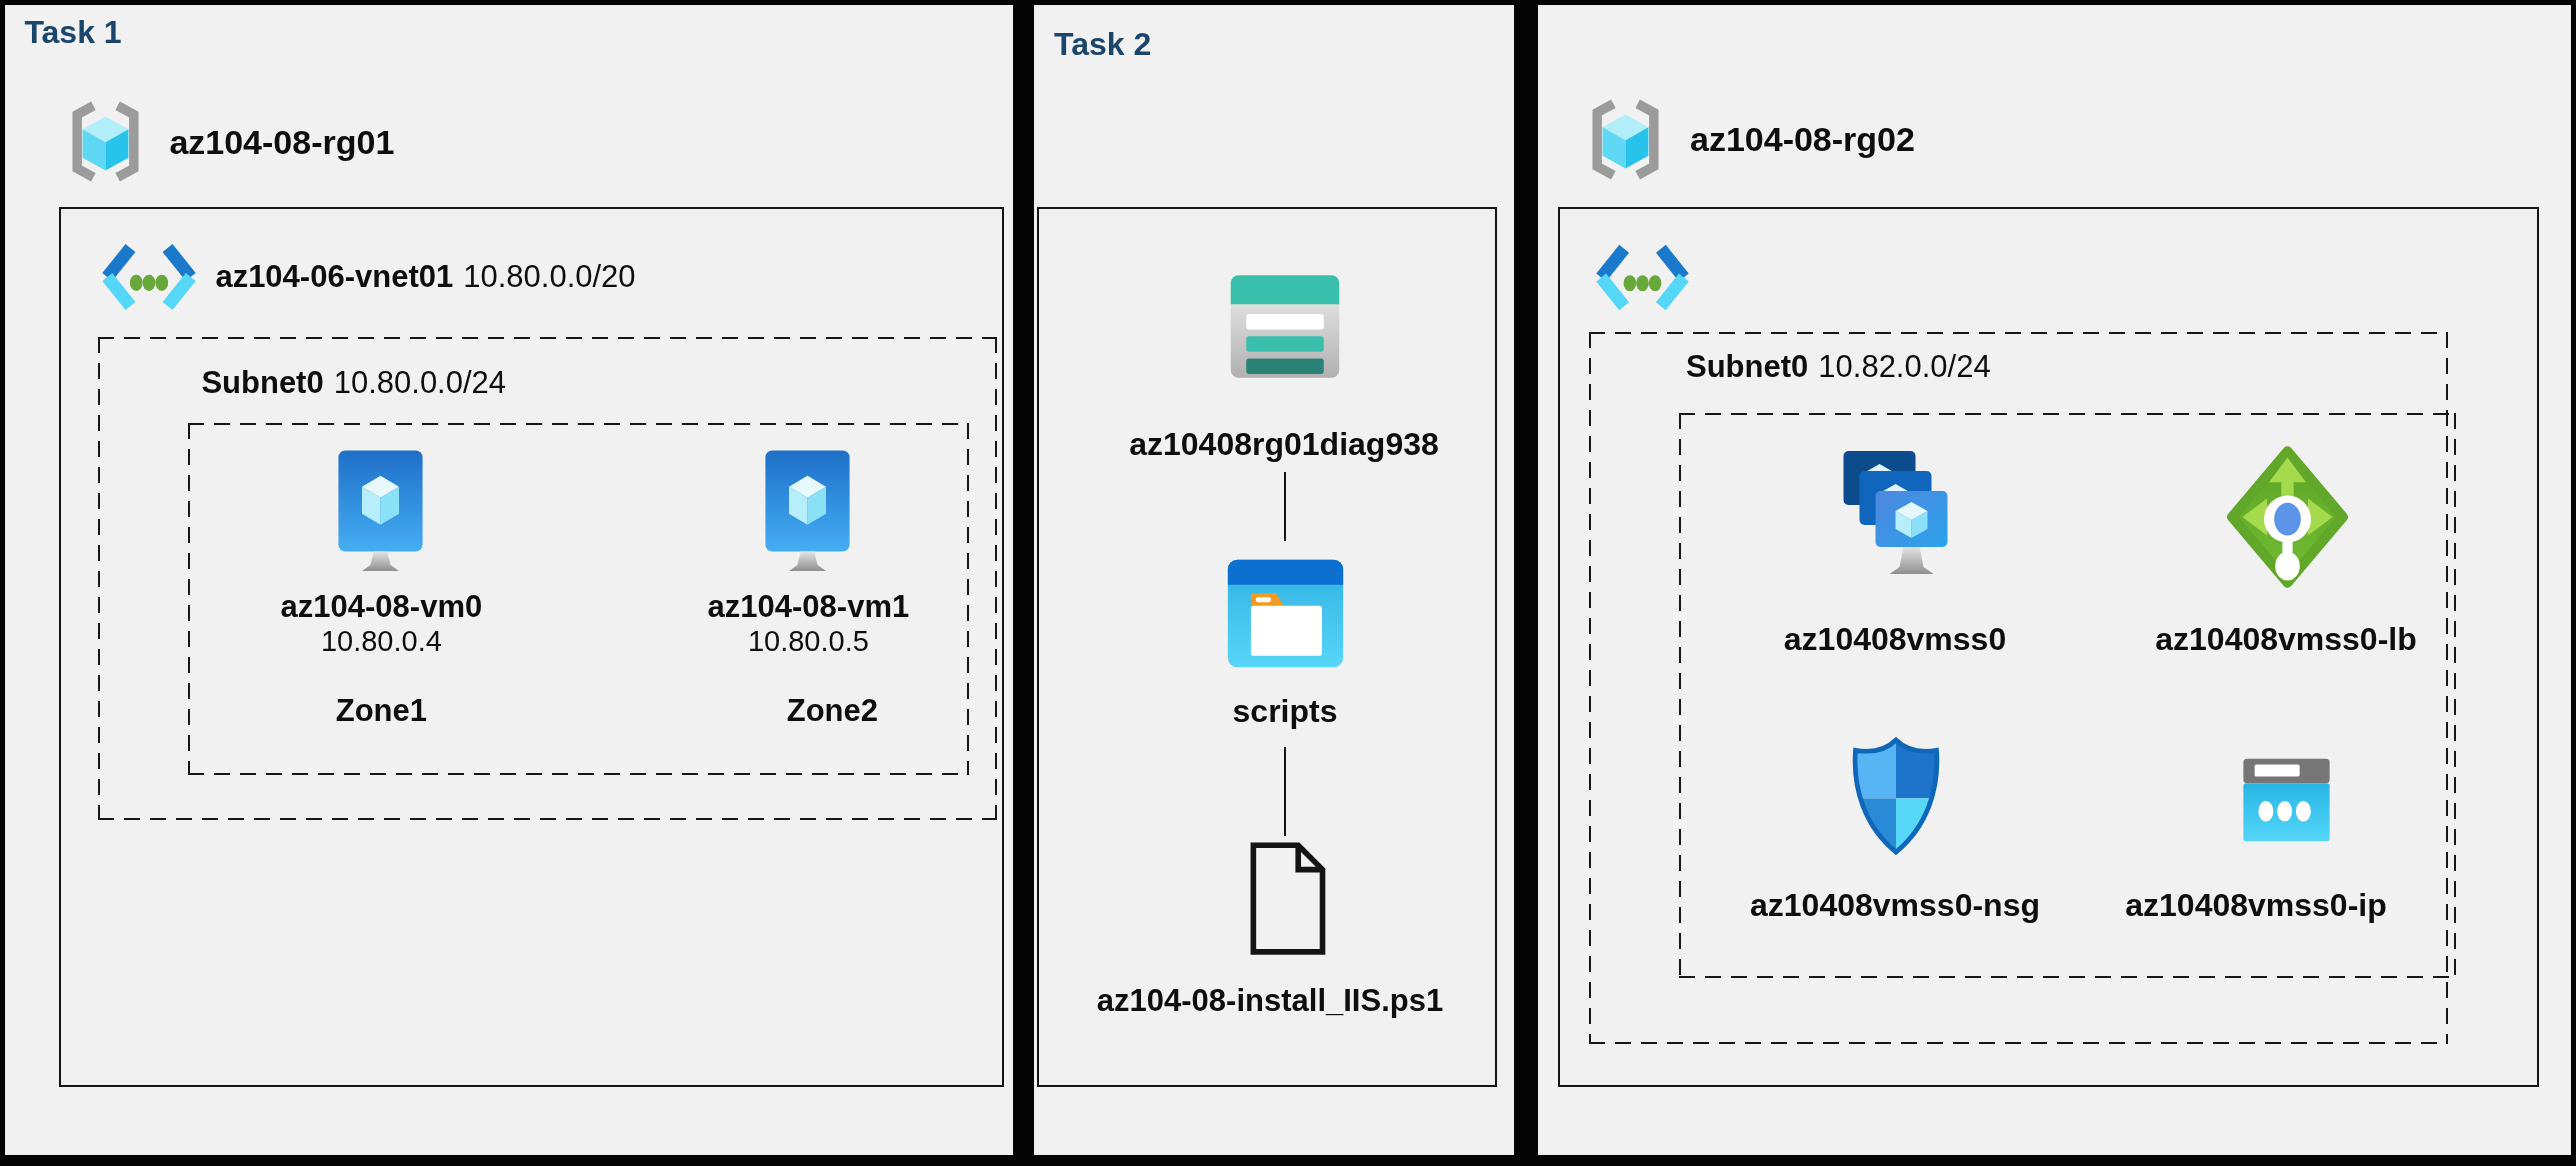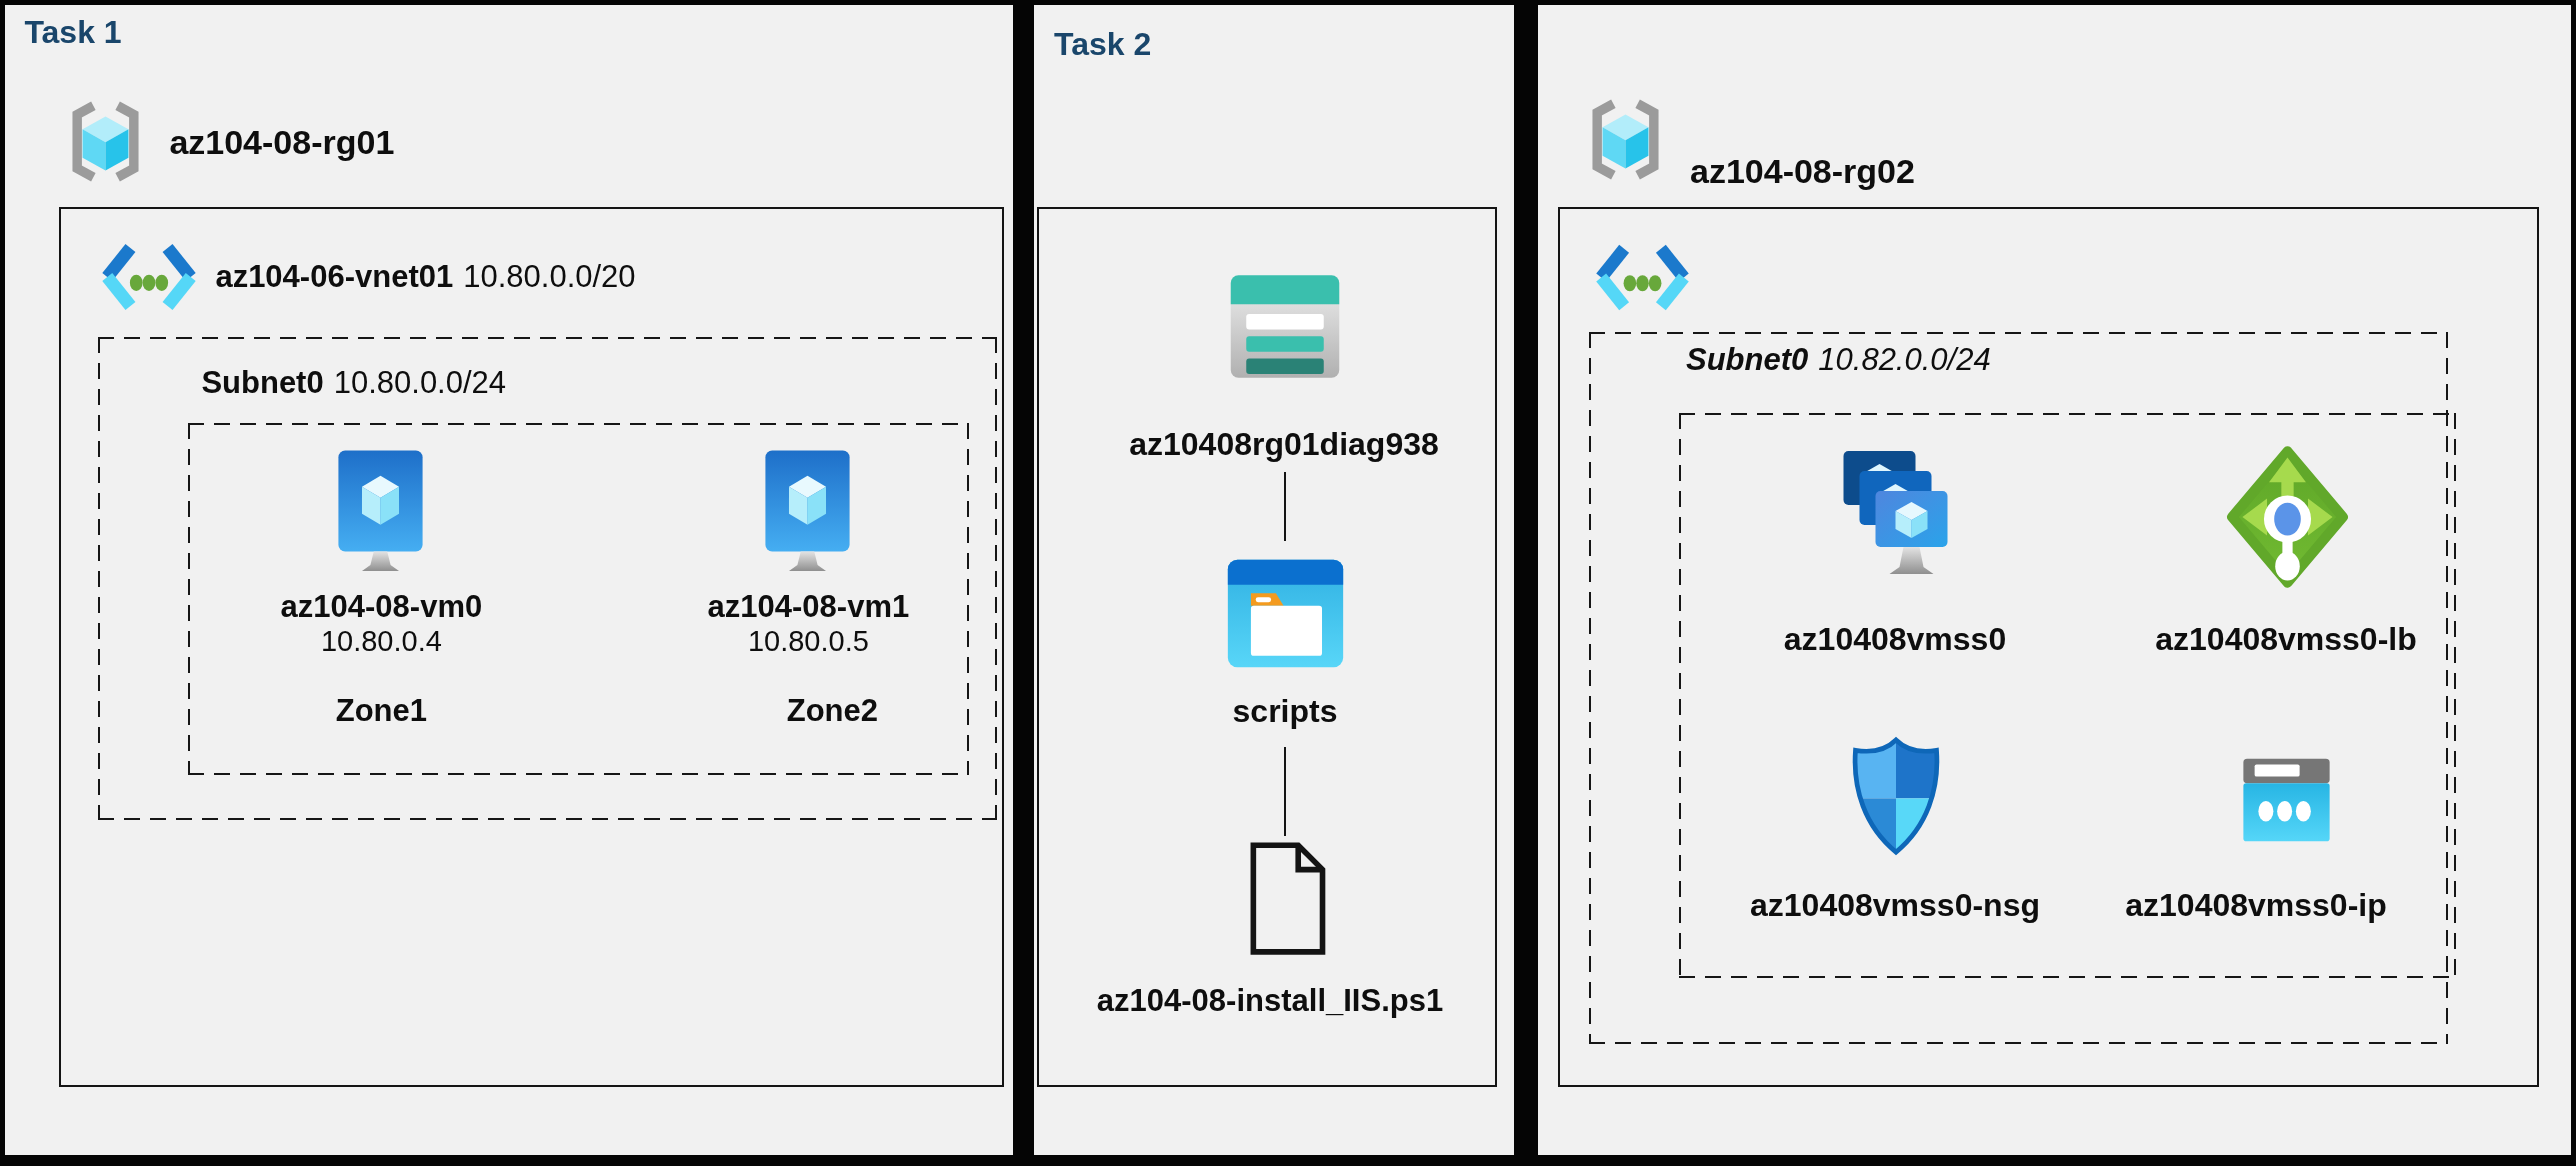--- a/index.html
+++ b/index.html
@@ -175,36 +175,36 @@
 
   <div class="panel" id="p3">
 
     <svg class="icon" style="left:43px; top:92px;" width="89" height="85" viewBox="0 0 66 63">
       <polyline points="24,5 12,11.5 12,51.5 24,58" fill="none" stroke="#9b9b9b" stroke-width="7"></polyline>
       <polyline points="42,5 54,11.5 54,51.5 42,58" fill="none" stroke="#9b9b9b" stroke-width="7"></polyline>
       <polygon points="33,13 50,22.5 33,32 16,22.5" fill="#b2edfa"></polygon>
       <polygon points="16,22.5 33,32 33,53 16,43.5" fill="#5fd8f4"></polygon>
       <polygon points="50,22.5 33,32 33,53 50,43.5" fill="#27c3ea"></polygon>
     </svg>
-    <div class="lbl rglabel" style="left:152px; top:117px;margin-top:32px;">az104-08-rg02</div>
+    <div class="lbl rglabel" style="left:152px; top:117px;">az104-08-rg02</div>
 
     <div class="obox" style="left:20px; top:202px; width:981px; height:880px;"></div>
 
     <svg class="icon" style="left:54px; top:236px;" width="101" height="73" viewBox="0 0 88 62">
       <path d="M28 6 L8 31" stroke="#1b79cc" stroke-width="11" fill="none"></path>
       <path d="M8 31 L28 56" stroke="#55d7f7" stroke-width="11" fill="none"></path>
       <path d="M60 6 L80 31" stroke="#1b79cc" stroke-width="11" fill="none"></path>
       <path d="M80 31 L60 56" stroke="#55d7f7" stroke-width="11" fill="none"></path>
       <ellipse cx="33" cy="36" rx="5.5" ry="7" fill="#68a83b"></ellipse>
       <ellipse cx="44" cy="36" rx="5.5" ry="7" fill="#68a83b"></ellipse>
       <ellipse cx="55" cy="36" rx="5.5" ry="7" fill="#68a83b"></ellipse>
     </svg>
 
     <div class="dash" style="left:51px; top:327px; width:859px; height:712px;"></div>
-    <div class="lbl sublabel" style="left:148px; top:339px;font-style:italic;">
+    <div class="lbl sublabel" style="left:148px; top:346px;">
       <span class="bold">Subnet0</span><span class="cidr">10.82.0.0/24</span>
     </div>
 
     <div class="dash" style="left:141px; top:408px; width:777px; height:565px;"></div>
 
     <svg class="icon" style="left:290px; top:440px;" width="135" height="148" viewBox="0 0 66 74">
       <rect x="7" y="3" width="36" height="27" rx="2.5" fill="#0d4c8c"></rect>
       <polygon points="25,9.5 32,13.5 25,17.5 18,13.5" fill="#dff6fe"></polygon>
       <polygon points="18,13.5 25,17.5 25,25.5 18,21.5" fill="#a8eafb"></polygon>
       <polygon points="32,13.5 25,17.5 25,25.5 32,21.5" fill="#7fdcf6"></polygon>

